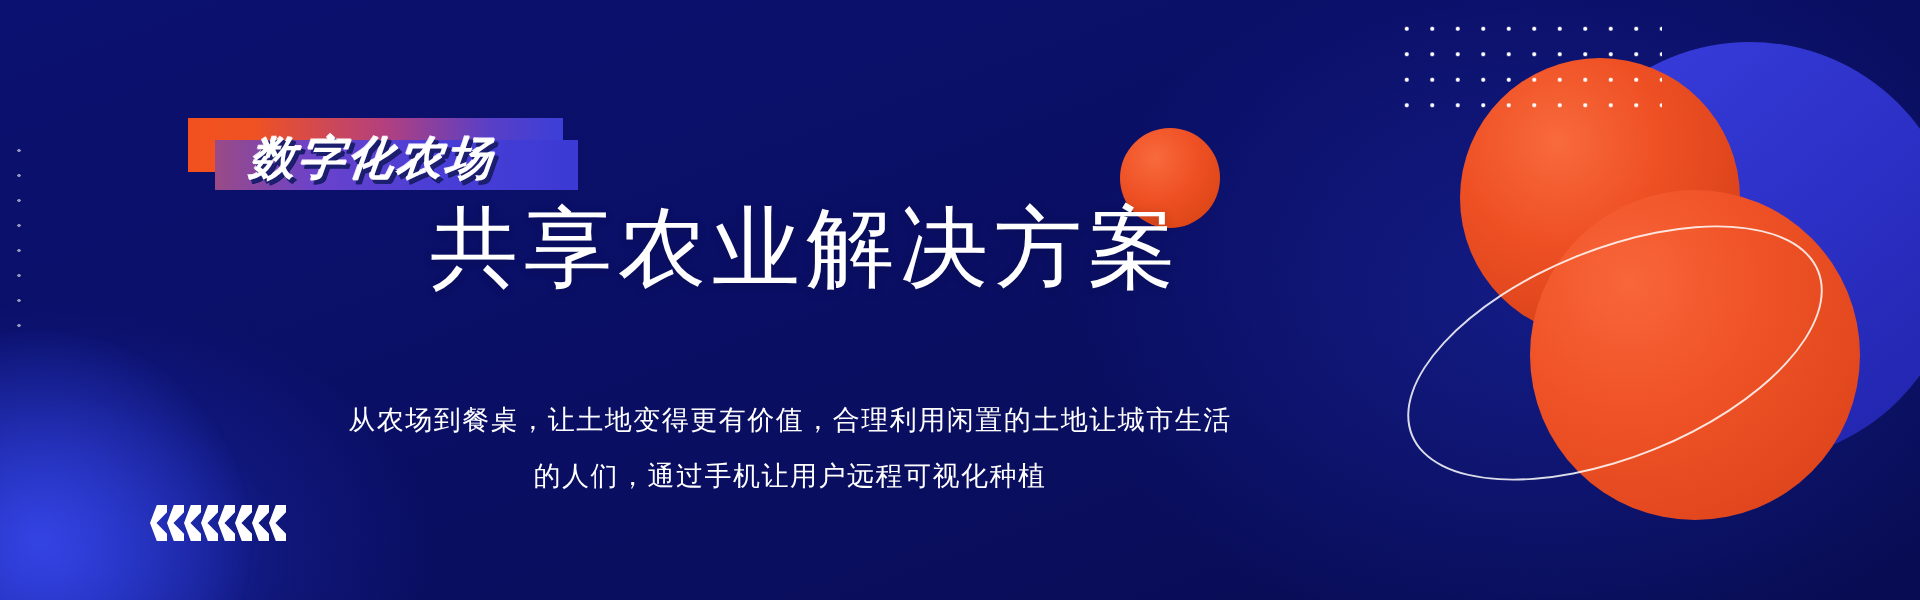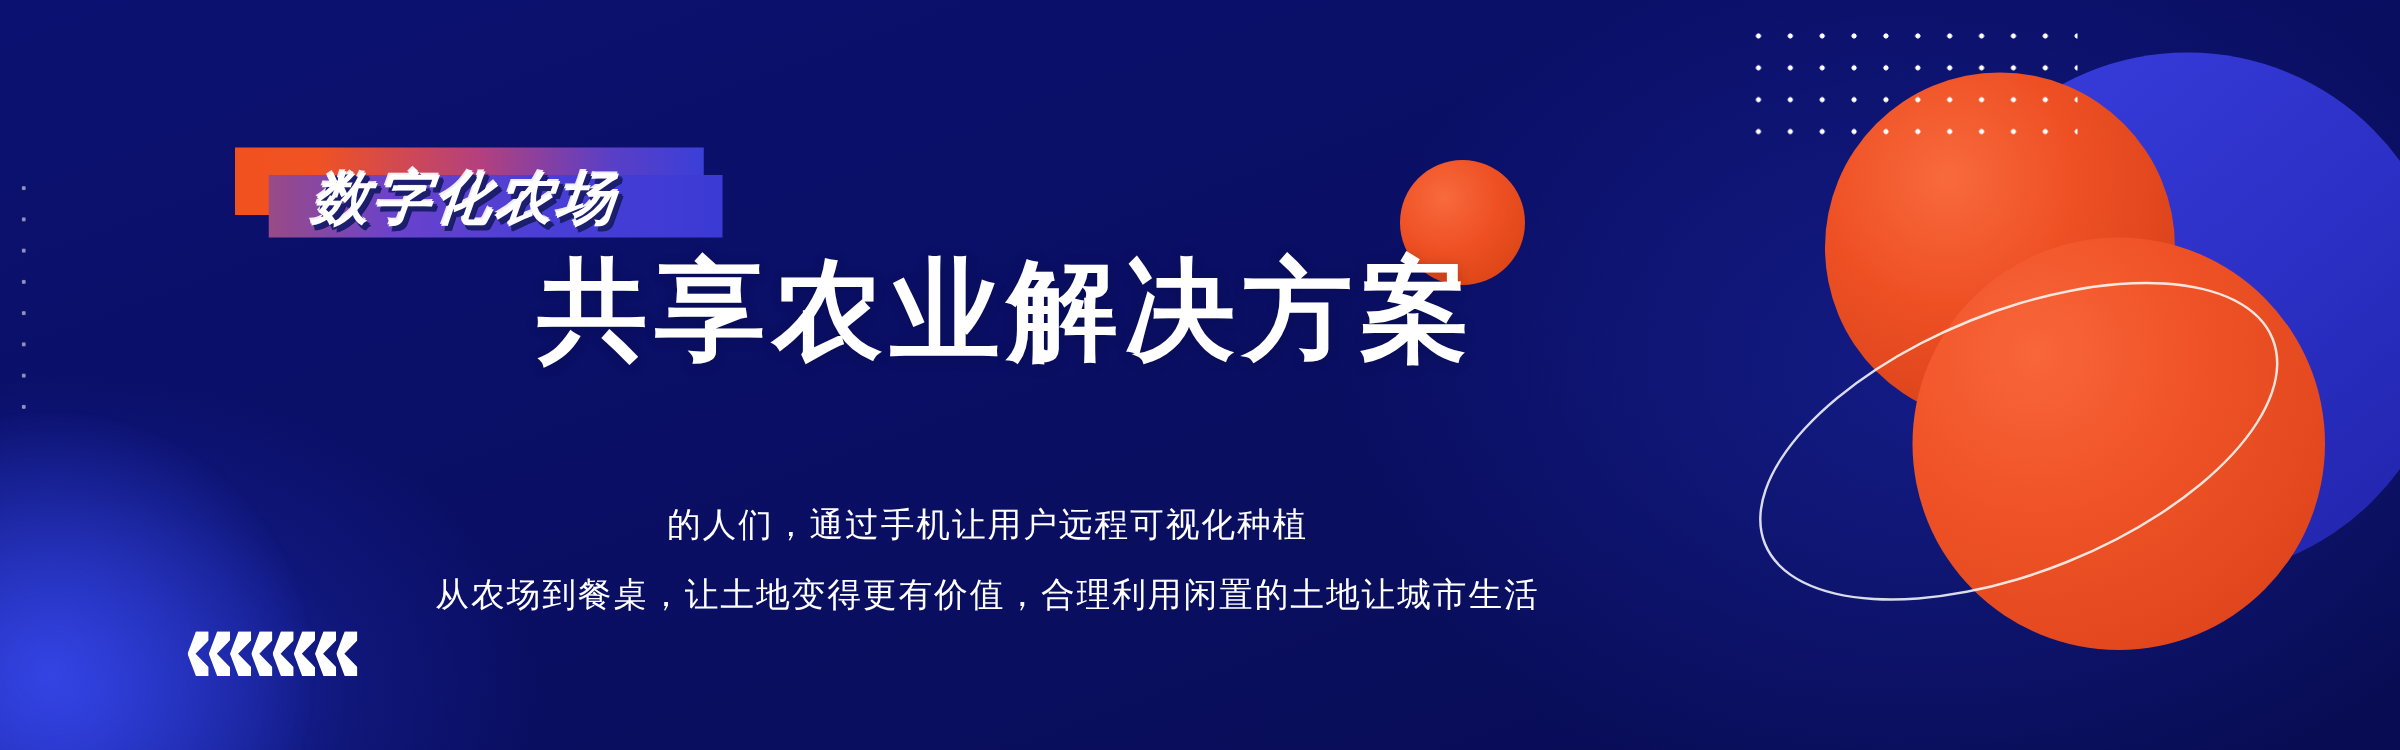--- a/index.html
+++ b/index.html
@@ -135,21 +135,21 @@
     transform:skewX(-6deg);
   }
 
   
   .headline {
     position:absolute;
     left:430px; top:196px;
     width:720px;
     text-align:center;
     font-size:88px;
-    font-weight:bold;
+    font-weight:normal;
     color:#ffffff;
     letter-spacing:6px;
     line-height:104px;
     white-space:nowrap;
     text-shadow:0 2px 10px rgba(0,0,0,0.18);
   }
 
   
   .subtitle {
     position:absolute;
@@ -191,17 +191,17 @@
 
   <div class="badge-wrap">
     <div class="badge-bar-grad"></div>
     <div class="badge-bar-solid"></div>
     <div class="badge-text">数字化农场</div>
   </div>
 
   <div class="headline">共享农业解决方案</div>
 
   <div class="subtitle">
+    <div>从农场到餐桌，让土地变得更有价值，合理利用闲置的土地让城市生活</div>
     <div>的人们，通过手机让用户远程可视化种植</div>
-    <div>从农场到餐桌，让土地变得更有价值，合理利用闲置的土地让城市生活</div>
   </div>
 
 </div>
 
 </body></html>

